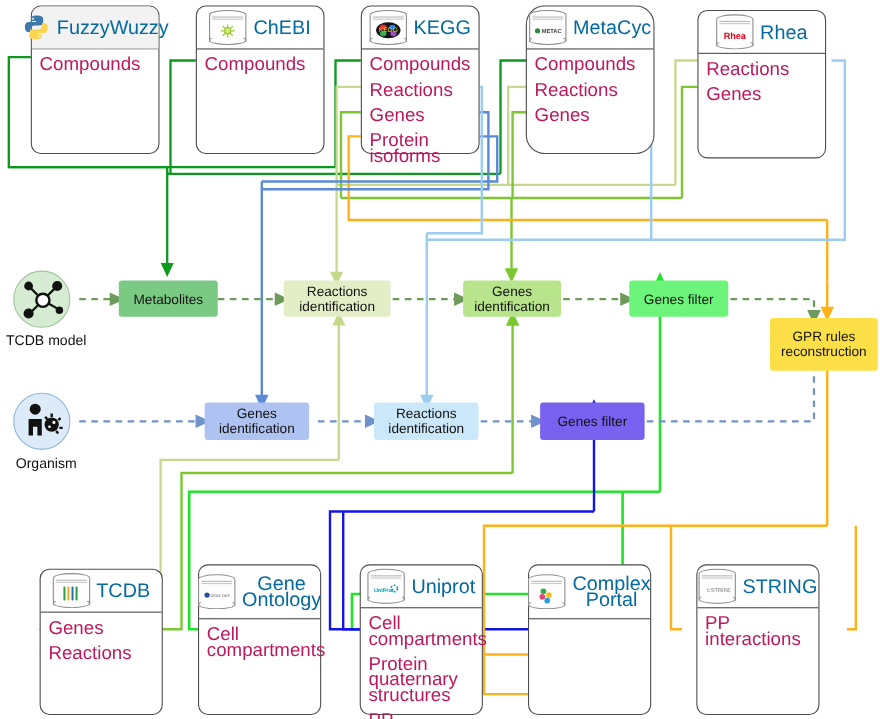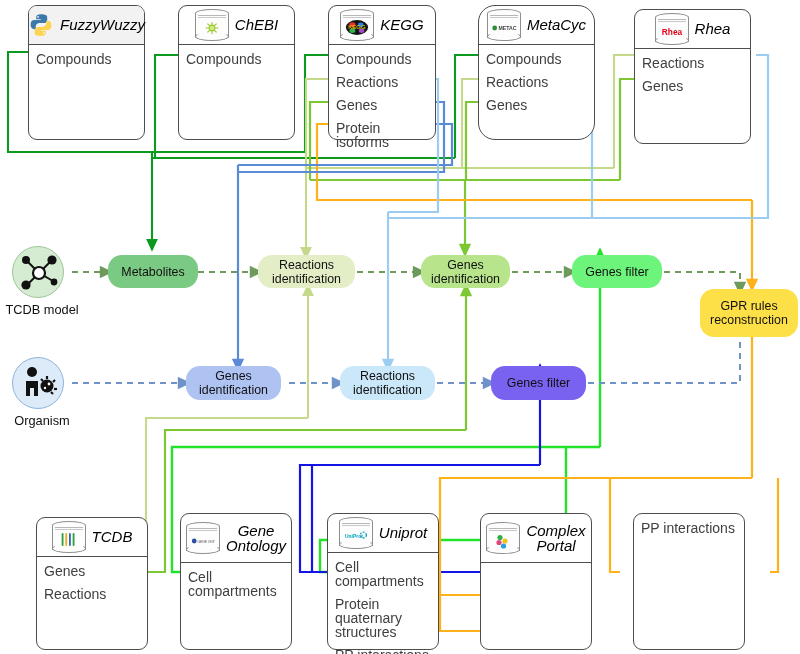--- a/index.html
+++ b/index.html
@@ -5,40 +5,40 @@
   html,body{margin:0;padding:0;background:#ffffff;}
   body{font-family:"Liberation Sans","DejaVu Sans",sans-serif;}
   #stage{position:relative;width:800px;height:654px;overflow:hidden;background:#fff;}
   #wires{position:absolute;left:0;top:0;width:800px;height:654px;pointer-events:none;}
 
   
   .db{position:absolute;box-sizing:border-box;border:1.6px solid #4d4d4d;border-radius:9px;background:#fff;}
   .db .hd{position:relative;height:38px;border-bottom:1.4px solid #4d4d4d;display:flex;align-items:center;
           justify-content:center;gap:6px;padding:0 6px;}
   .db.shaded .hd{background:#f2f2f2;border-top-left-radius:8px;border-top-right-radius:8px;}
-  .db .hd .nm{font-size:15px;color:#000000;text-align:center;line-height:14px;font-style:italic;}
+  .db .hd .nm{font-size:18px;color:#0369a1;text-align:center;line-height:14px;}
   .db .hd .nm.two{line-height:15px;}
   .db .bdy{padding:7px 7px 4px 7px;}
-  .db .bdy .it{font-size:14px;color:#404040;line-height:14px;margin-bottom:9px;}
+  .db .bdy .it{font-size:17px;color:#be185d;line-height:14px;margin-bottom:9px;}
 
   
   .cyl{position:relative;width:34px;height:32px;flex:0 0 34px;}
   .cyl .top{position:absolute;left:0;top:0;width:34px;height:9px;border:1.2px solid #8e8e8e;border-radius:50%;
             background:#fdfdfd;box-sizing:border-box;}
   .cyl .bod{position:absolute;left:0;top:4.5px;width:34px;height:24px;border-left:1.2px solid #8e8e8e;
             border-right:1.2px solid #8e8e8e;box-sizing:border-box;background:#fdfdfd;}
   .cyl .bot{position:absolute;left:0;bottom:0;width:34px;height:9px;border:1.2px solid #8e8e8e;border-radius:50%;
             border-top-color:transparent;background:transparent;box-sizing:border-box;}
   .cyl .lid{position:absolute;left:3px;top:5.5px;width:28px;height:1px;background:#b8b8b8;}
   .cyl .lid2{position:absolute;left:3px;top:8px;width:28px;height:1px;background:#c8c8c8;}
   .cyl .mark{position:absolute;left:4px;top:10px;width:26px;height:17px;display:flex;align-items:center;
              justify-content:center;overflow:hidden;}
 
   
-  .pbox{position:absolute;box-sizing:border-box;border-radius:14px;display:flex;align-items:center;
+  .pbox{position:absolute;box-sizing:border-box;border-radius:3px;display:flex;align-items:center;
         justify-content:center;text-align:center;font-size:12.4px;color:#111;line-height:14px;padding:2px;}
 
   
   .src{position:absolute;border-radius:50%;box-sizing:border-box;}
   .srclab{position:absolute;font-size:12.8px;color:#111;text-align:center;white-space:nowrap;}
 </style>
 </head>
 <body>
 
 <div id="stage">
@@ -425,18 +425,33 @@
             <circle cx="12" cy="8" r="2.6" fill="#f2c11c"></circle>
             <circle cx="10.5" cy="13" r="2.6" fill="#2b9fe0"></circle>
           </svg>
         </span>
       </span>
       <span class="nm two">Complex Portal</span>
     </div>
   </div>
 
   <div class="db" style="left:633px;top:513px;width:112px;height:137px;">
+    <div class="hd">
+      <span class="cyl">
+        <span class="top"></span>
+          <span class="bod"></span>
+          <span class="lid"></span>
+          <span class="lid2"></span>
+          <span class="bot"></span>
+        <span class="mark">
+          <svg viewBox="0 0 26 10" width="24" height="10">
+            <text x="2" y="7.6" font-size="5.6" fill="#777" font-family="Liberation Sans">✩STRING</text>
+          </svg>
+        </span>
+      </span>
+      <span class="nm">STRING</span>
+    </div>
     <div class="bdy">
       <div class="it">PP interactions</div>
     </div>
   </div>
 
 </div>
 
 </body></html>

